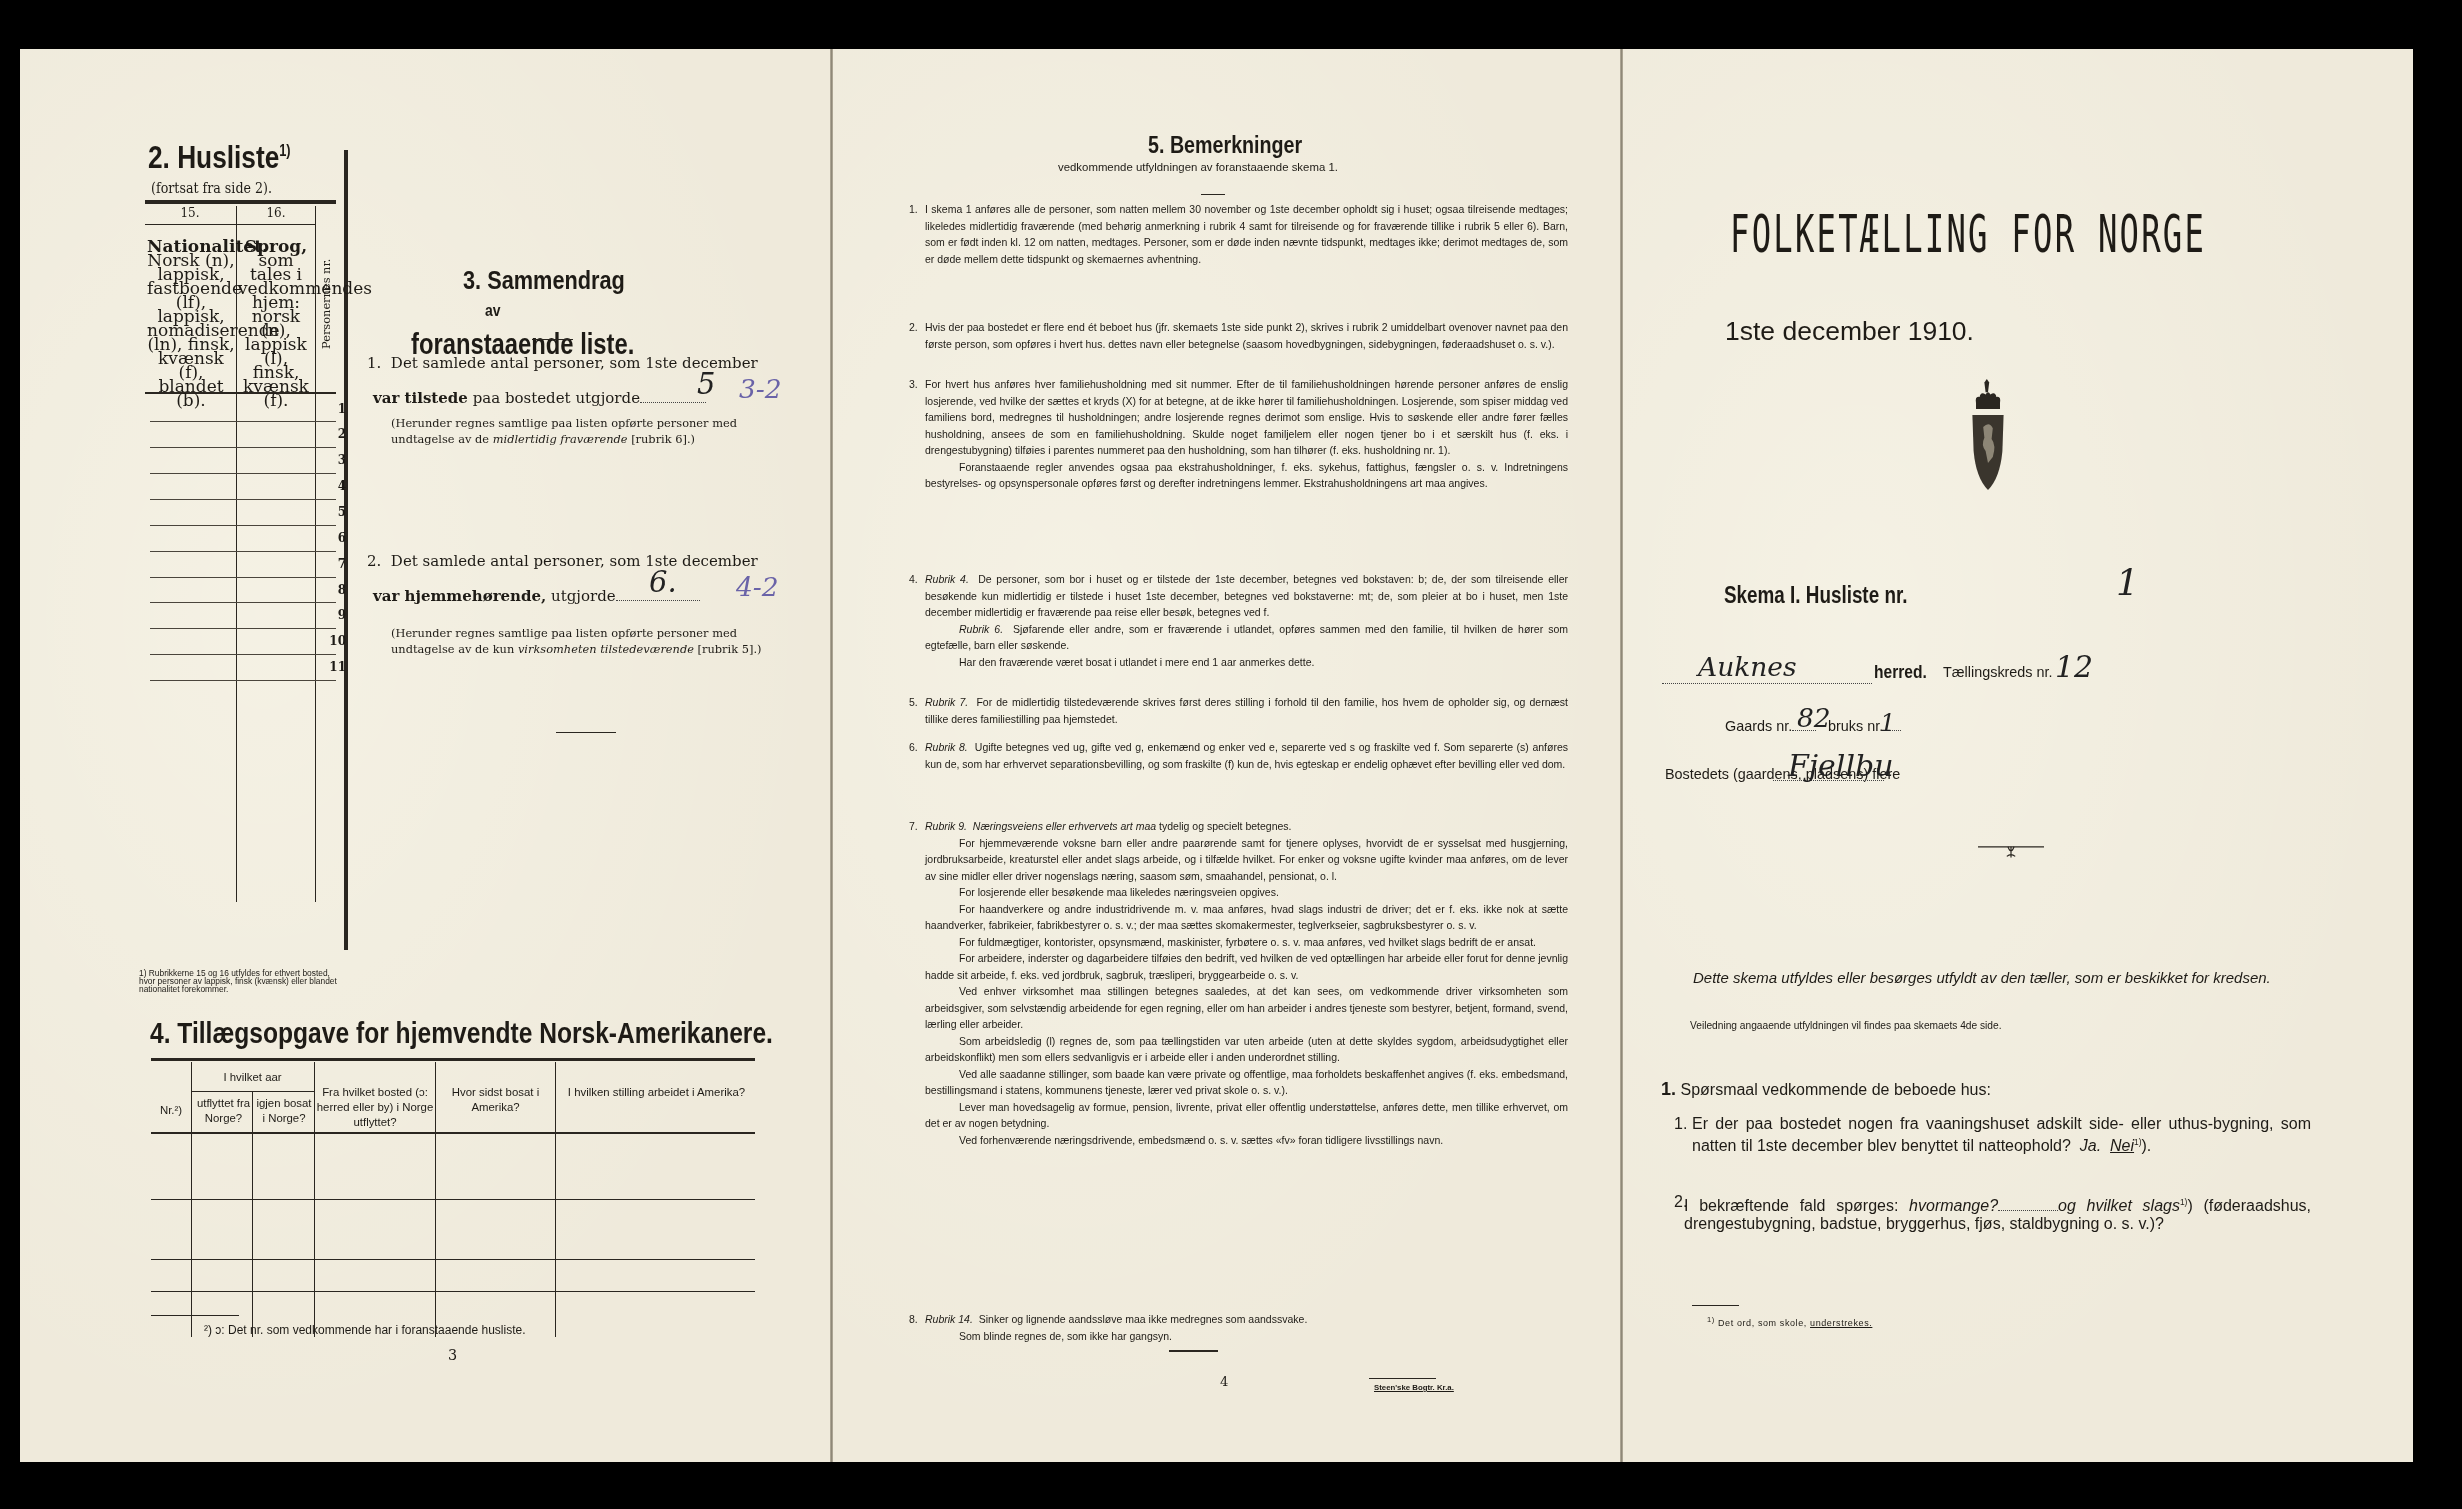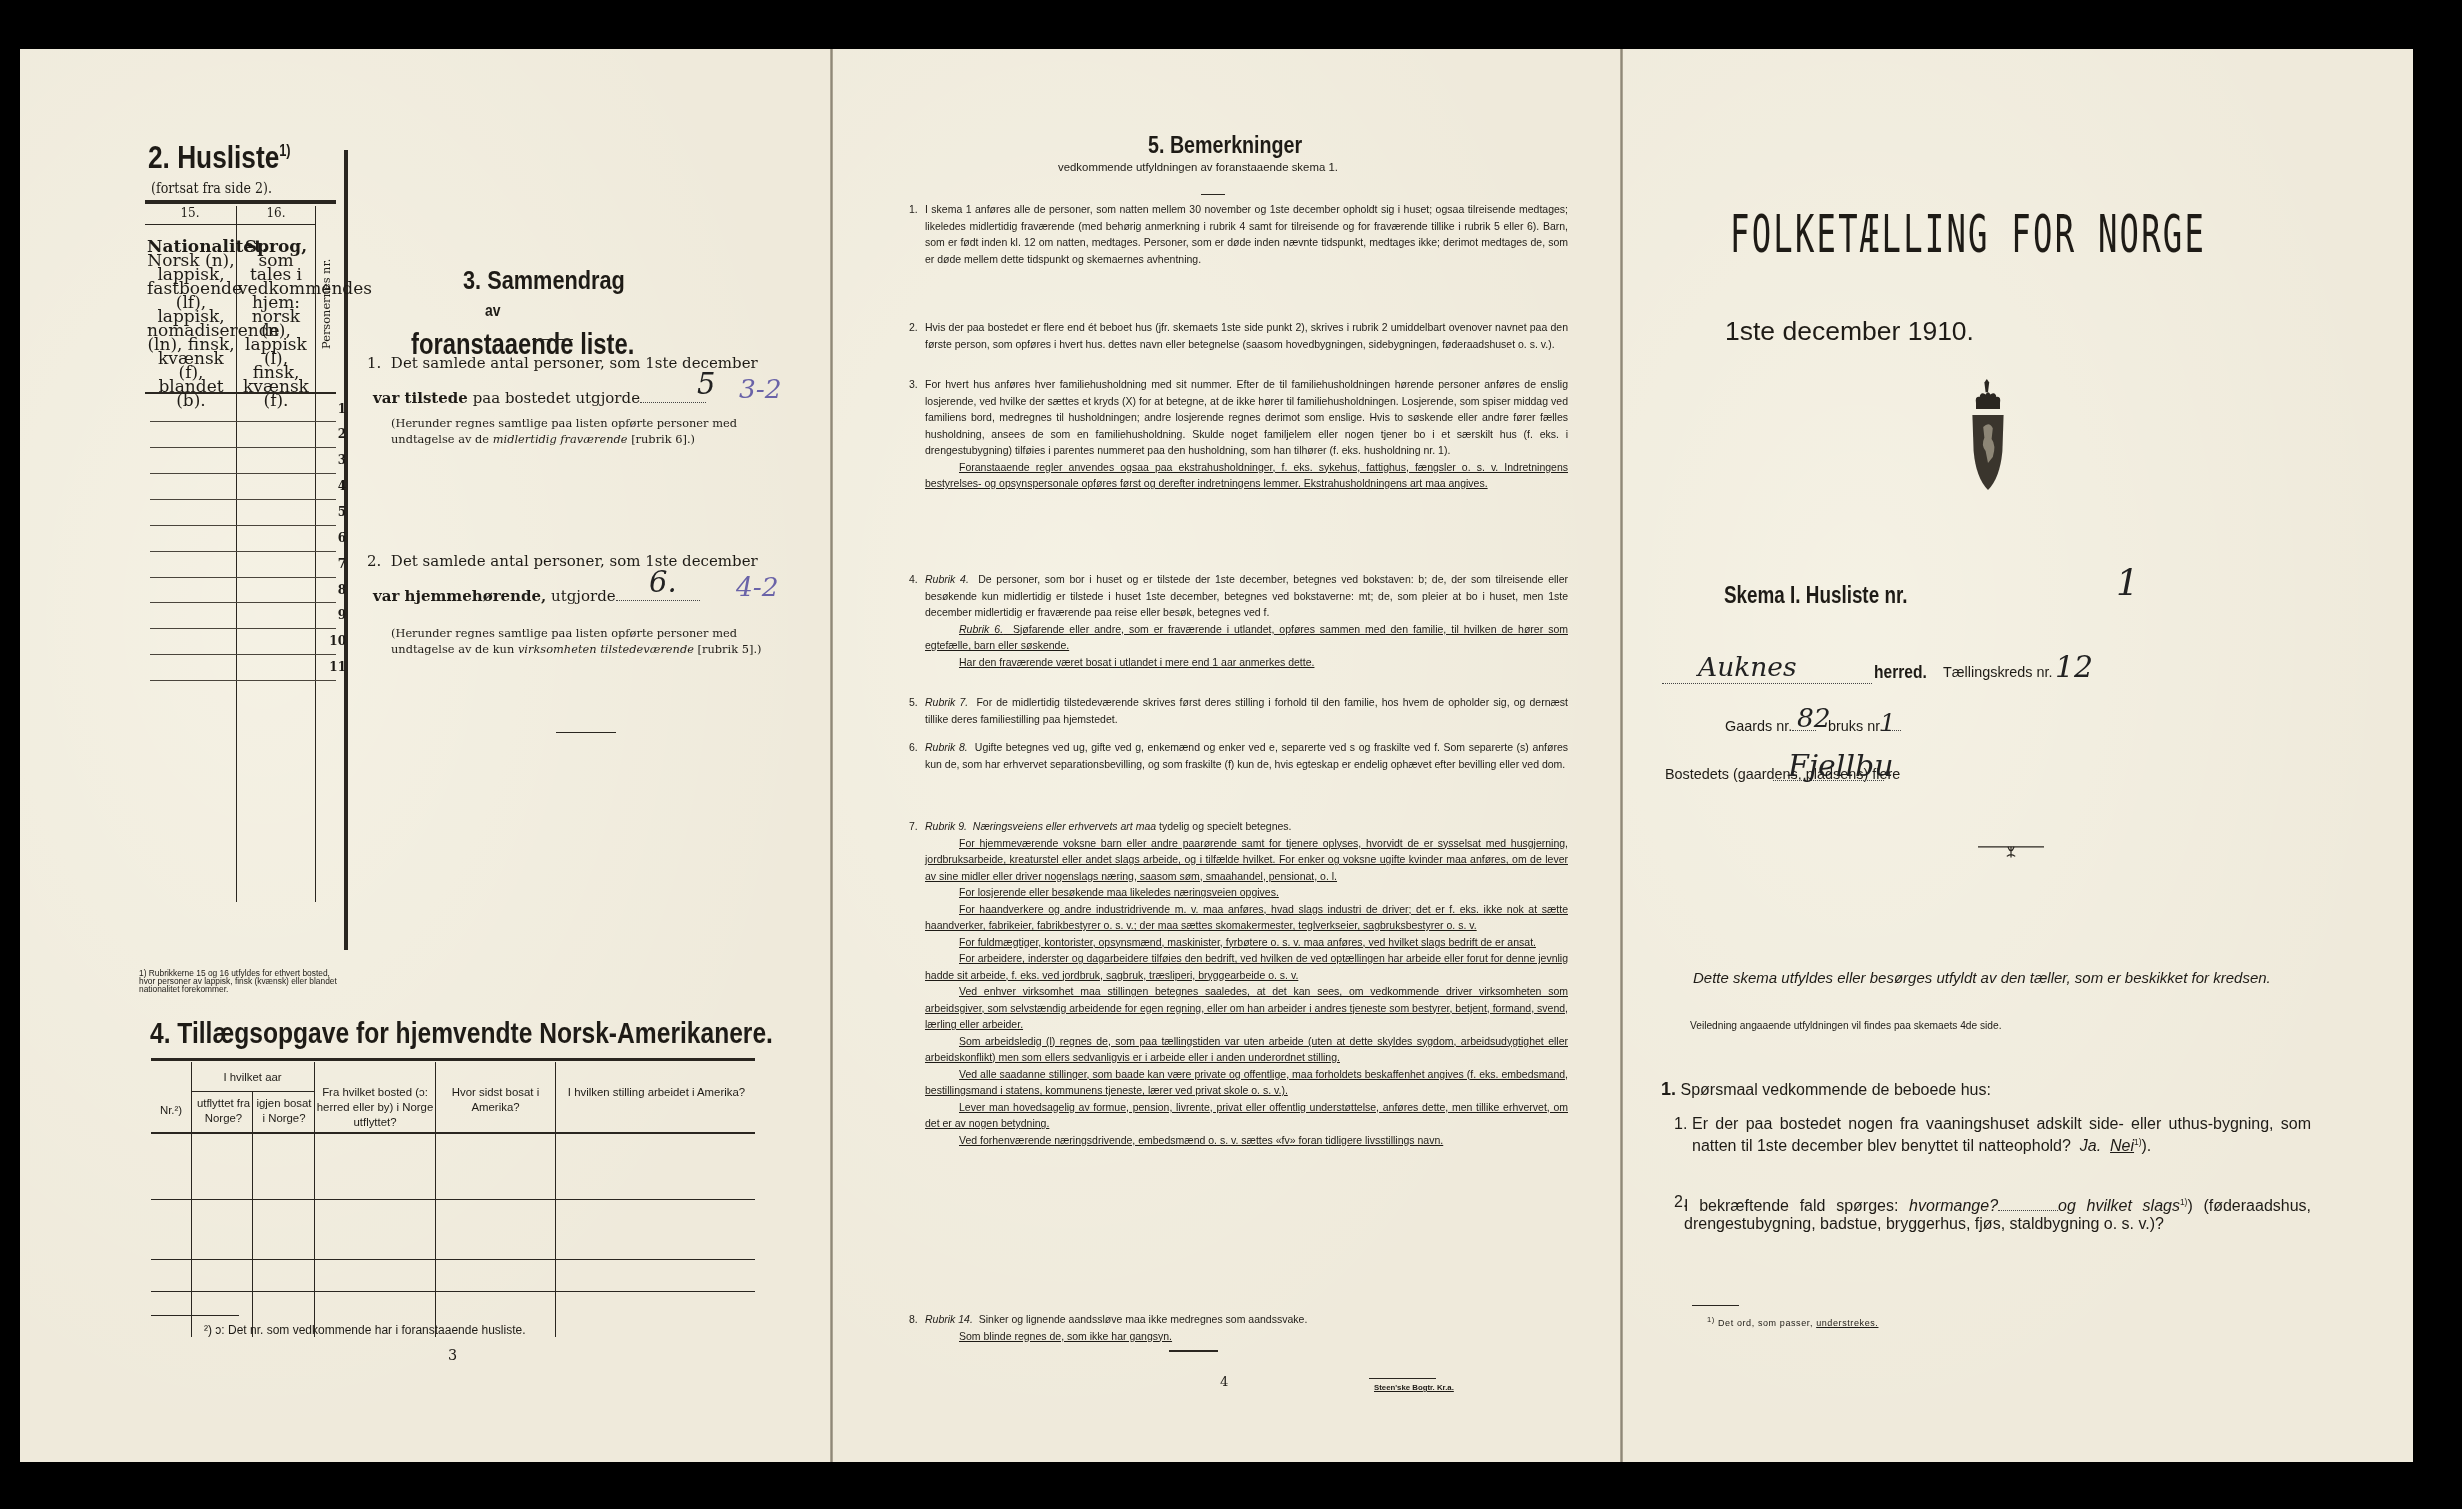--- a/index.html
+++ b/index.html
@@ -29,21 +29,21 @@
   .vert-label { position: absolute; left: 323px; top: 228px; font-size: 11.4px; transform: rotate(-90deg); transform-origin: left top; white-space: nowrap; }
   .body-text { font-size: 15px; line-height: 21.6px; }
   .small-text { font-size: 11.4px; line-height: 16px; }
 
   
   .t4-head { position: absolute; text-align: center; font-size: 11.4px; line-height: 15px; }
 
   
   .note { position: absolute; left: 925px; width: 643px; font-size: 10.5px; line-height: 16.5px; text-align: justify; }
   .note .num { position: absolute; left: -16px; }
-  .note .indent { text-indent: 34px; display: block; text-decoration: underline; }
+  .note .indent { text-indent: 34px; display: block; }
 
   .hand { font-family: "DejaVu Serif", serif; font-style: italic; color: #222; }
   .hand-blue { font-family: "DejaVu Serif", serif; font-style: italic; color: #6a63a8; }
 
   .dotted { border-bottom: 1.2px dotted #444; display: inline-block; }
   .folket { font-family: "DejaVu Sans Mono", monospace; font-size: 52px; letter-spacing: 3.6px; transform: scaleX(0.62); transform-origin: left top; white-space: nowrap; }
 </style>
 </head>
 <body>
 
@@ -268,15 +268,15 @@
   <span style="position:absolute;left:0">2.</span>
   <div style="margin-left:10px;text-align:justify;">
     <span>I bekræftende fald spørges:</span>
     <i>hvormange?</i><span class="dotted" style="width:60px"></span><i>og hvilket slags</i><sup style="font-size:8.4px">1)</sup>)
     <span>(føderaadshus, drengestubygning, badstue, bryggerhus, fjøs, staldbygning o. s. v.)?</span>
   </div>
 </div>
 
 <div class="rule" style="left:1692px;top:1305px;width:47px;height:1.2px"></div>
 <div class="abs narrow" style="left:1707px;top:1315px;font-size:9px;letter-spacing:0.6px;">
-  <sup>1)</sup> <span>Det ord, som passer,</span> <span style="text-decoration:underline">understrekes.</span>
+  <sup>1)</sup> <span>Det ord, som skole,</span> <span style="text-decoration:underline">understrekes.</span>
 </div>
 
 
 </body></html>

